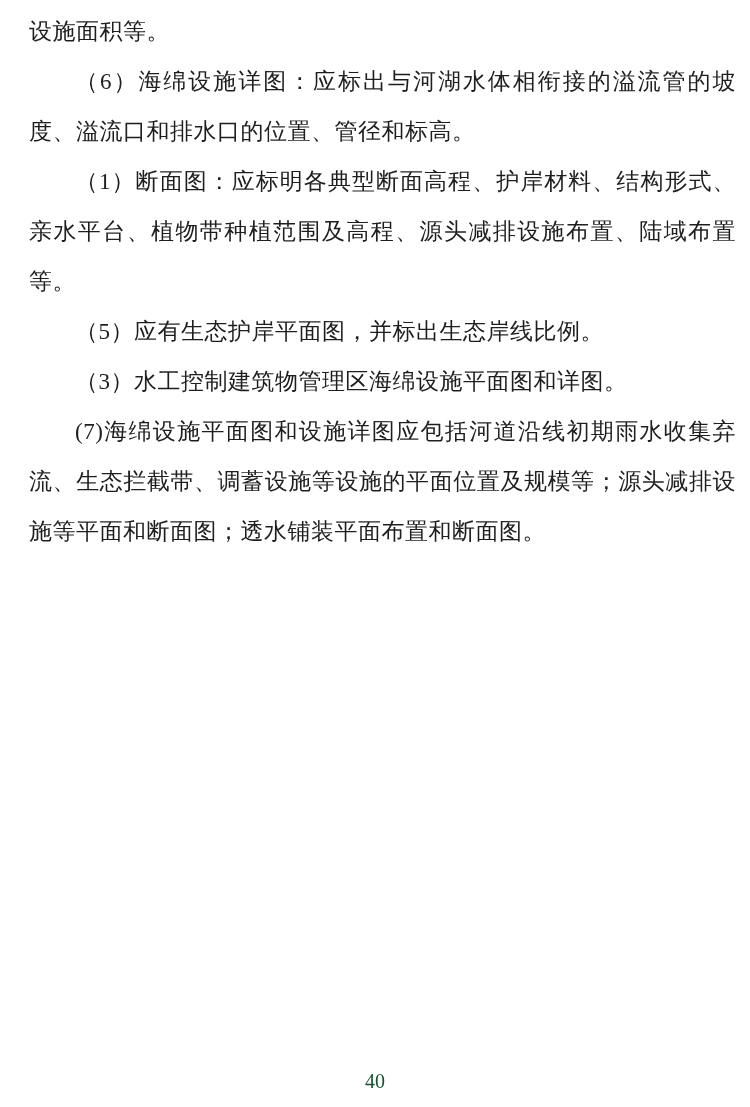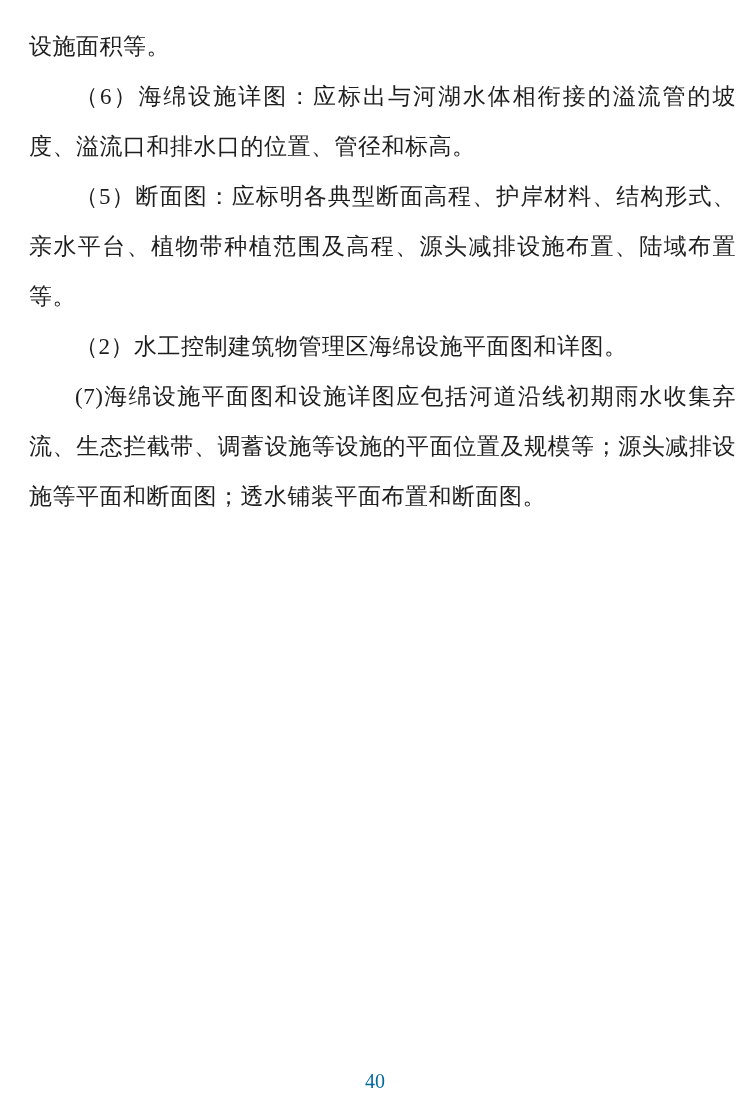--- a/index.html
+++ b/index.html
@@ -10,21 +10,21 @@
   body {
     width: 750px;
     height: 1107px;
     position: relative;
     font-family: "Liberation Serif", "DejaVu Serif", serif;
     color: #1e1e1e;
     overflow: hidden;
   }
   .page {
     position: absolute;
-    top: 22px;
+    top: 7px;
     left: 29px;
     width: 707px;
   }
   .page p {
     margin: 0;
     font-size: 23px;
     line-height: 50px;
     text-align: justify;
     text-justify: inter-character;
     letter-spacing: 0.5px;
@@ -37,35 +37,36 @@
     margin-right: 0.45em;
   }
   .page-footer {
     position: absolute;
     left: 0;
     top: 1066px;
     width: 750px;
     text-align: center;
     font-size: 20px;
     line-height: 30px;
-    color: #0369a1;
+    color: #14532d;
   }
 </style>
 </head>
 <body>
 
 <div class="page">
   <p>设施面积等。</p>
 
 
 
 
   <p class="indent">（6）海绵设施详图：应标出与河湖水体相衔接的溢流管的坡度、溢流口和排水口的位置、管径和标高。</p>
 
-  <p class="indent">（5）断面图：应标明各典型断面高程、护岸材料、结构形式、亲水平台、植物带种植范围及高程、源头减排设施布置、陆域布置等。</p>
+  <p class="indent">（1）断面图：应标明各典型断面高程、护岸材料、结构形式、亲水平台、植物带种植范围及高程、源头减排设施布置、陆域布置等。</p>
 
+  <p class="indent">（5）应有生态护岸平面图，并标出生态岸线比例。</p>
 
-  <p class="indent">（2）水工控制建筑物管理区海绵设施平面图和详图。</p>
+  <p class="indent">（3）水工控制建筑物管理区海绵设施平面图和详图。</p>
 
   <p class="indent">(7)海绵设施平面图和设施详图应包括河道沿线初期雨水收集弃流、生态拦截带、调蓄设施等设施的平面位置及规模等；源头减排设施等平面和断面图；透水铺装平面布置和断面图。</p>
 </div>
 
 <div class="page-footer">40</div>
 
 </body></html>

